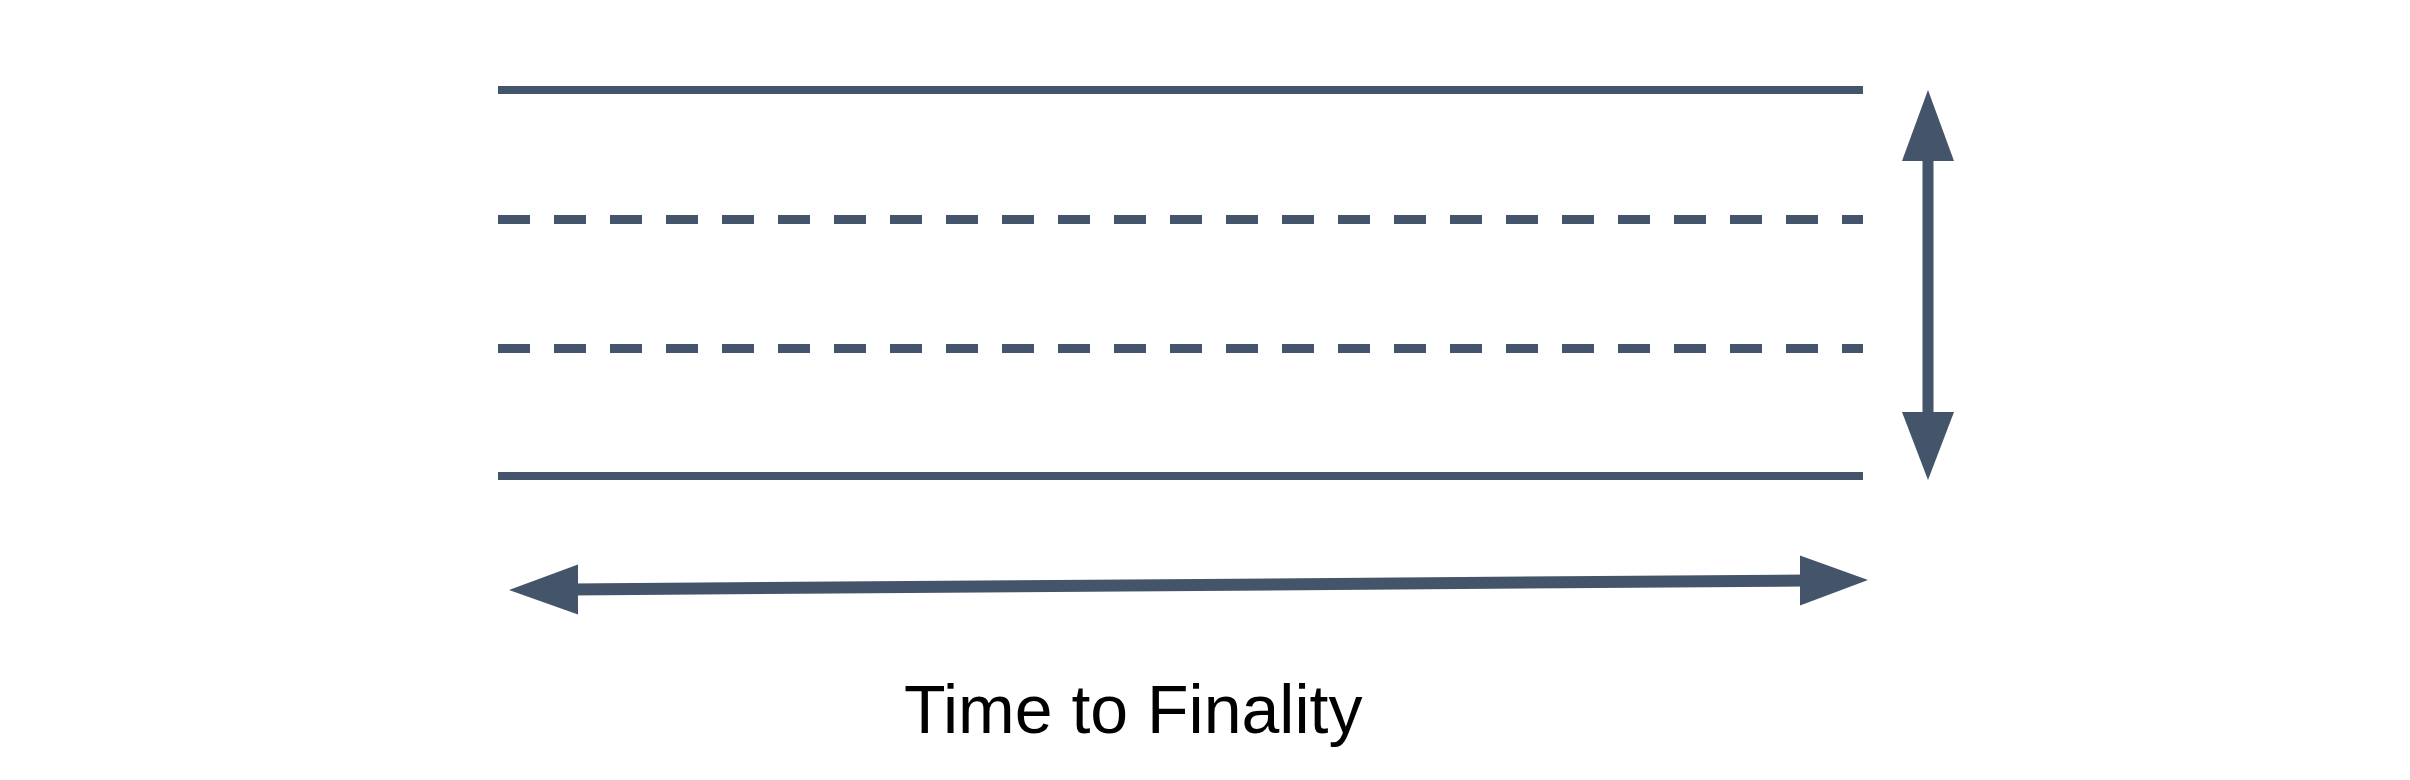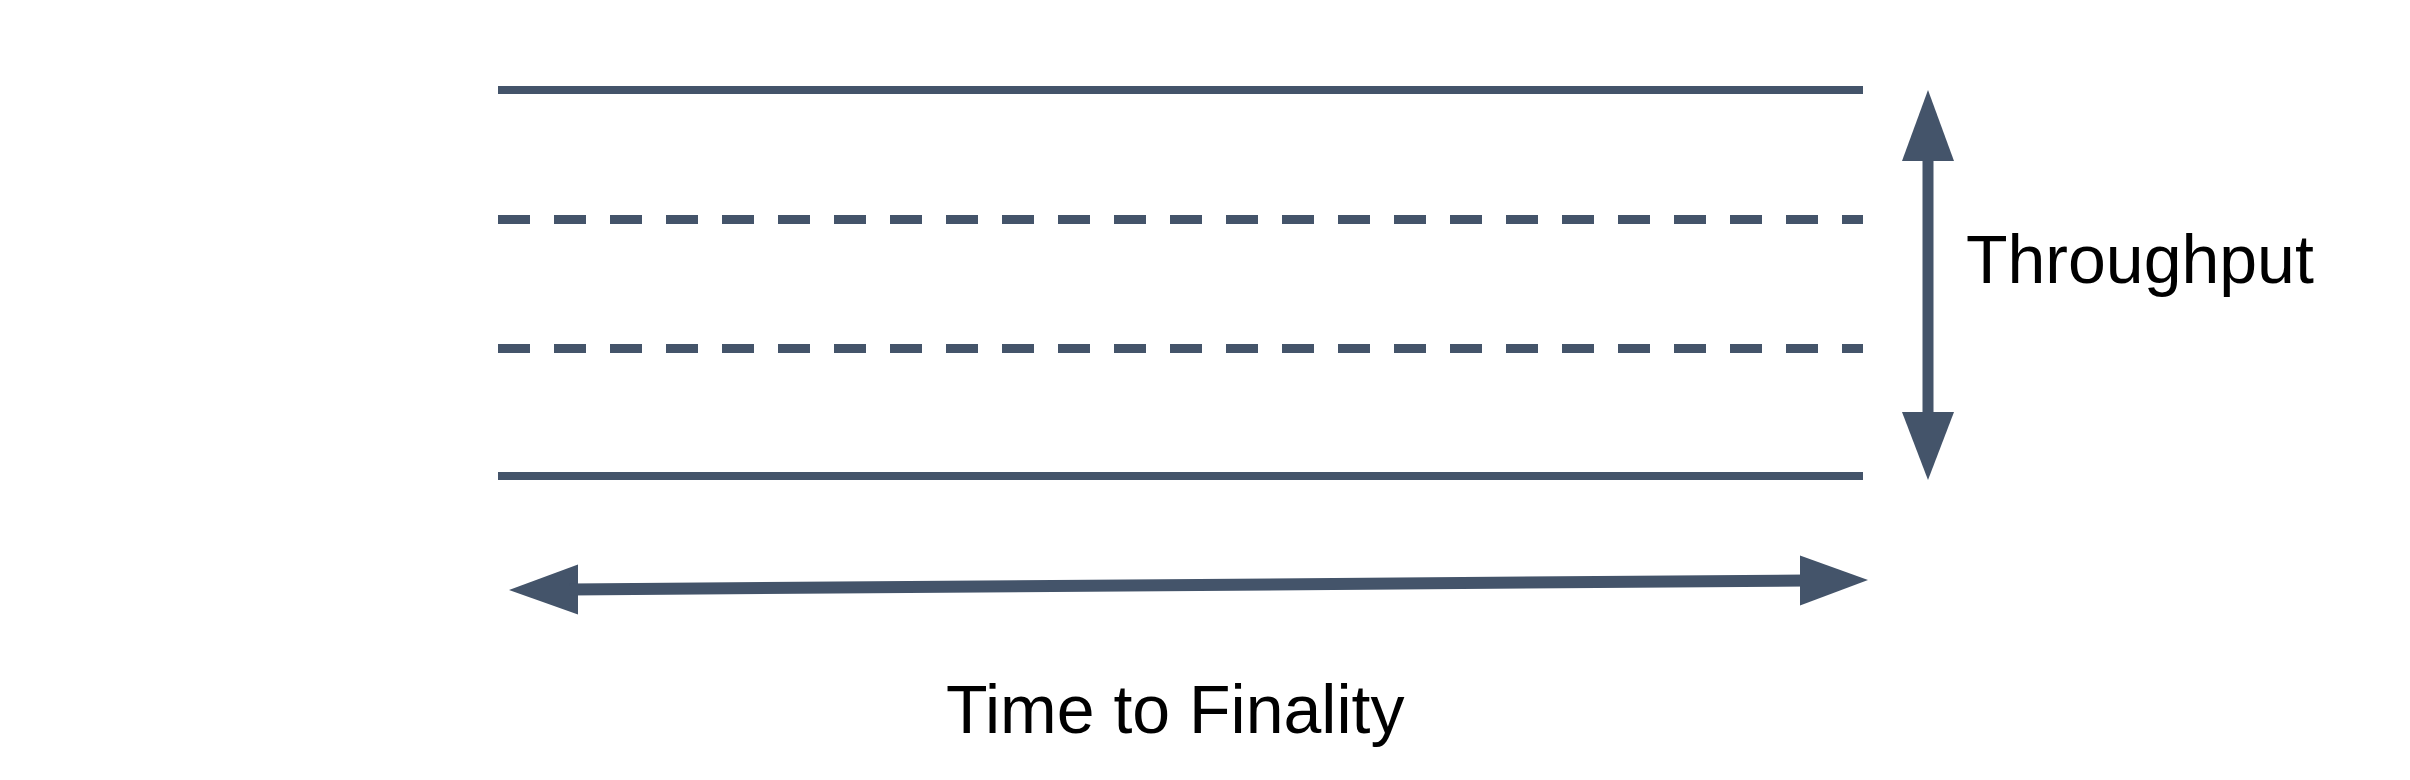--- a/index.html
+++ b/index.html
@@ -56,21 +56,21 @@
     font-size: 68px;
     line-height: 1;
     color: #000000;
     white-space: nowrap;
   }
   .throughput-label {
     left: 1966px;
     top: 225px;
   }
   .time-label {
-    left: 946px;
+    left: 904px;
     top: 675px;
   }
 </style>
 </head>
 <body>
 
 <div class="canvas">
 
   <div class="hline top-line"></div>
 
@@ -85,17 +85,16 @@
     <line x1="32" y1="70" x2="32" y2="335" stroke="#44546A" stroke-width="11"></line>
     <polygon points="32,396 6,328 58,328" fill="#44546A"></polygon>
   </svg>
 
   <svg class="arrow-svg time-arrow" viewBox="0 0 1380 70" xmlns="http://www.w3.org/2000/svg" aria-hidden="true">
     <polygon points="9,40 78,14.5 78,64.5" fill="#44546A"></polygon>
     <line x1="70" y1="39.4" x2="1306" y2="30.6" stroke="#44546A" stroke-width="12"></line>
     <polygon points="1368,30 1300,5.5 1300,55.5" fill="#44546A"></polygon>
   </svg>
 
-  <div class="diagram-label throughput-label">Throughput</div>
 
   <div class="diagram-label time-label">Time to Finality</div>
 
 </div>
 
 </body></html>

